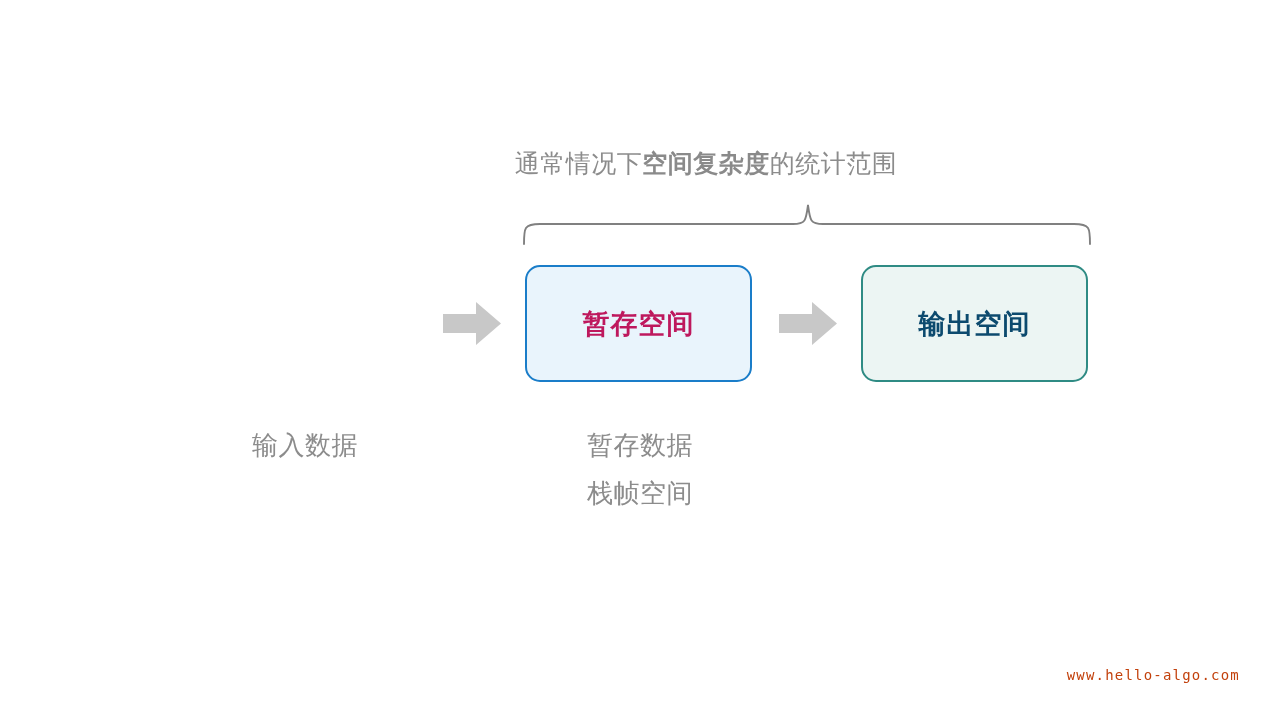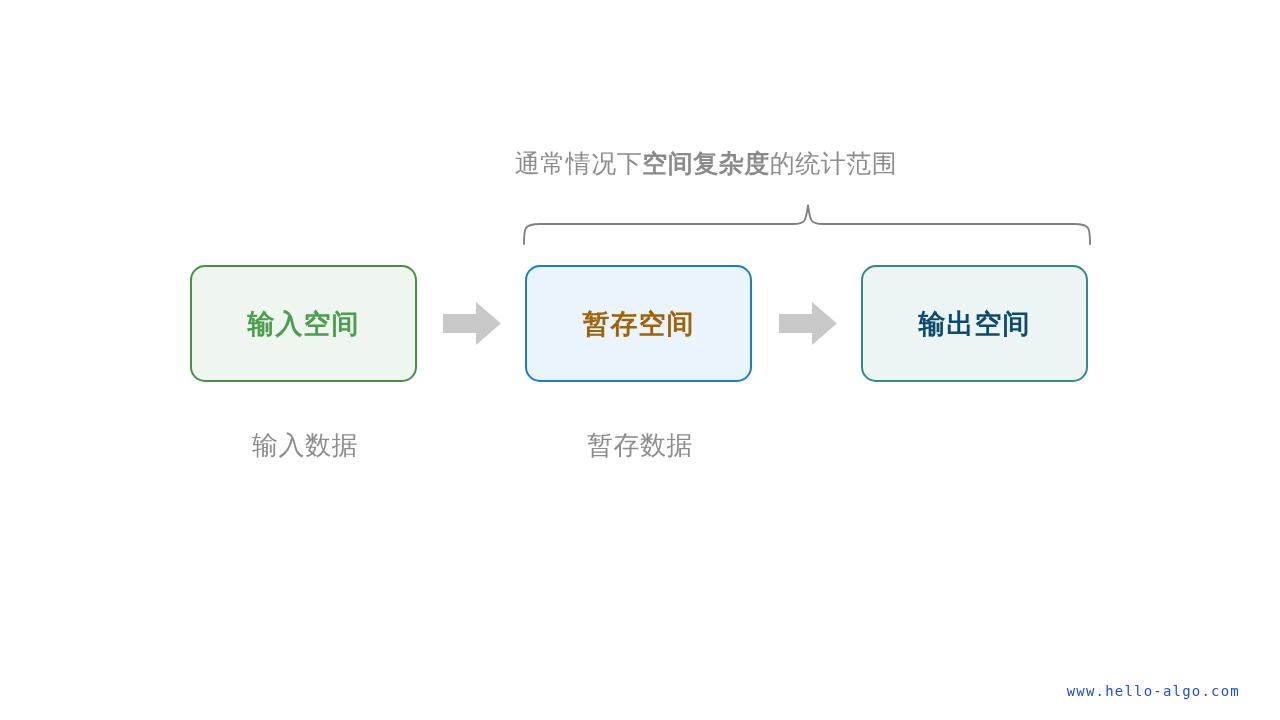--- a/index.html
+++ b/index.html
@@ -72,21 +72,21 @@
     font-size: 27px;
     font-weight: 700;
     letter-spacing: 1px;
     white-space: nowrap;
   }
 
   #box-input  { left: 190px; background: #eff6ef; border-color: #4a8f48; }
   #box-input  .box-label { color: #4a9e4d; }
 
   #box-temp   { left: 525px; background: #e9f4fc; border-color: #1a7dc9; }
-  #box-temp   .box-label { color: #a16207; }
+  #box-temp   .box-label { color: #be185d; }
 
   #box-output { left: 861px; background: #ecf5f3; border-color: #2f8b84; }
   #box-output .box-label { color: #0c4a6e; }
 
   
   .arrow {
     position: absolute;
     top: 302px;
     width: 58px;
     height: 43px;
@@ -110,46 +110,43 @@
     line-height: 48px;
     color: #8c8c8c;
     letter-spacing: 0.5px;
     white-space: nowrap;
   }
 
   
   .watermark {
     position: absolute;
     right: 40px;
-    bottom: 21px;
+    bottom: 37px;
     font-family: "DejaVu Sans Mono", "Liberation Mono", monospace;
     font-size: 14px;
     letter-spacing: 1.2px;
-    color: #1d4ed8;
+    color: #c2410c;
     white-space: nowrap;
   }
 </style>
 </head>
 <body>
 
 <div id="stage">
 
   <div class="scope-title">
     <span class="pad-left">通常情况下</span><b>空间复杂度</b><span>的统计范围</span>
   </div>
 
   <div class="brace-wrap">
     <svg width="590" height="60" viewBox="0 0 590 60" fill="none" xmlns="http://www.w3.org/2000/svg">
       <path d="M12 48 C12 32, 12 28, 28 28 L281 28 C294 28, 294 24, 296 9 C298 24, 298 28, 311 28 L562 28 C578 28, 578 32, 578 48" stroke="#808080" stroke-width="1.9" fill="none" stroke-linecap="round"></path>
     </svg>
   </div>
 
-  <div class="box" id="box-input">
-    <span class="box-label">输入空间</span>
-  </div>
 
   <div class="box" id="box-temp">
     <span class="box-label">暂存空间</span>
   </div>
 
   <div class="box" id="box-output">
     <span class="box-label">输出空间</span>
   </div>
 
   <div class="arrow" id="arrow-1">
@@ -163,18 +160,19 @@
       <path d="M0 12 L33 12 L33 0 L58 21.5 L33 43 L33 31 L0 31 Z" fill="#c8c8c8"></path>
     </svg>
   </div>
 
   <div class="caption-col" id="captions-input">
     <div class="caption-line">输入数据</div>
   </div>
 
   <div class="caption-col" id="captions-temp">
     <div class="caption-line">暂存数据</div>
+    <div class="caption-line">栈帧空间</div>
   </div>
 
 
   <div class="watermark">www.hello-algo.com</div>
 
 </div>
 
 </body></html>

